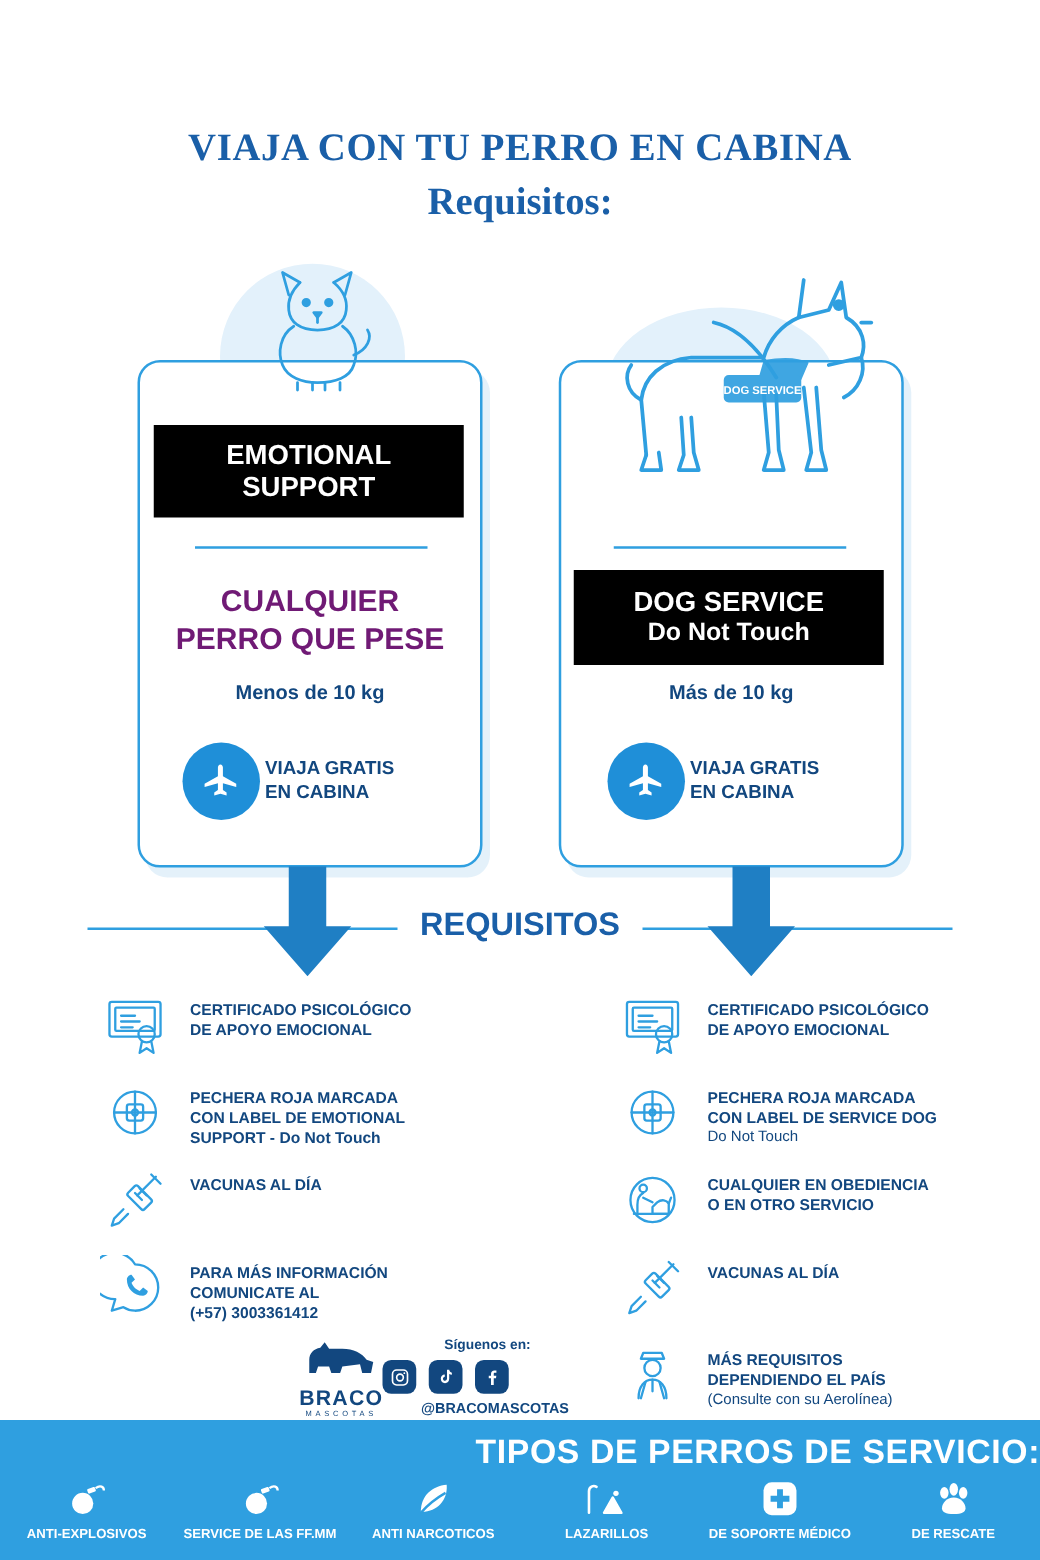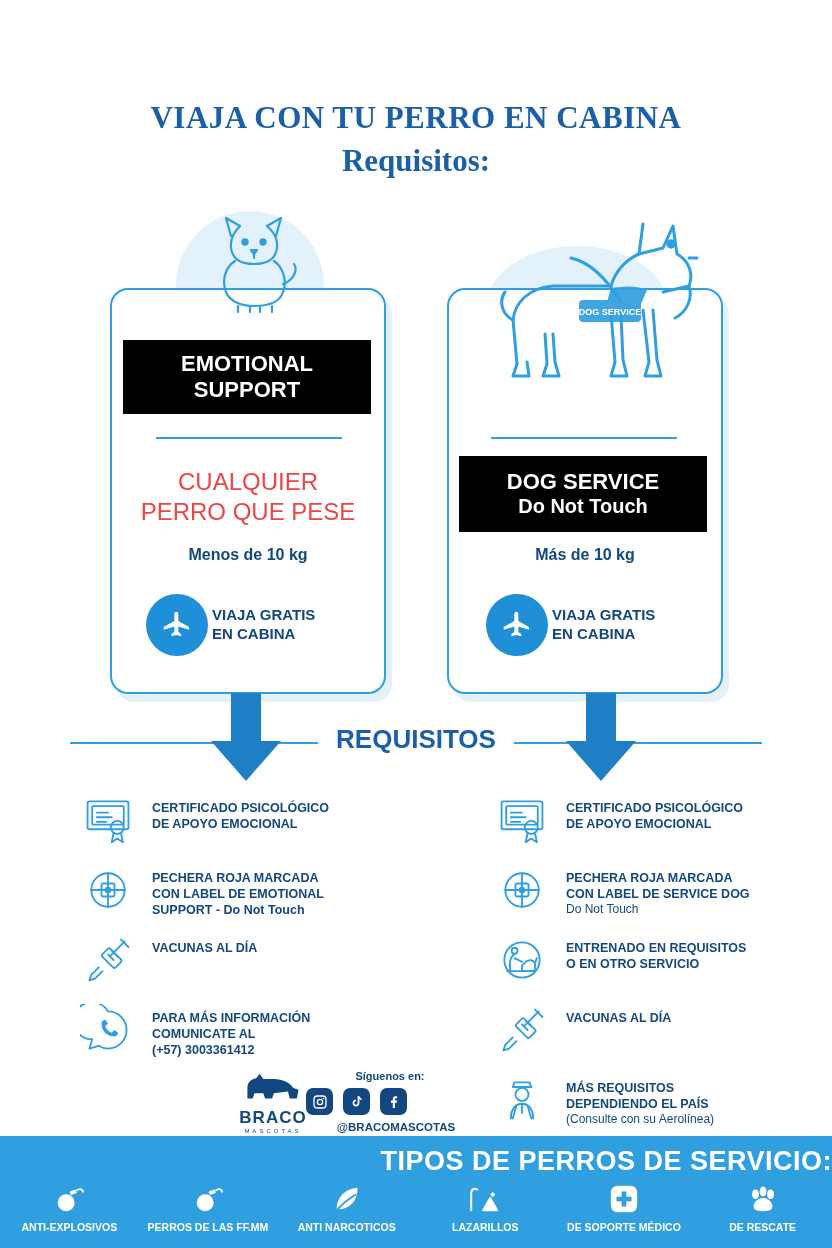--- a/index.html
+++ b/index.html
@@ -82,22 +82,22 @@
   .divider-line {
     position: absolute;
     height: 2px; background: #2f9fe0;
   }
   #div-left  { left: 156px; top: 437px; width: 186px; }
   #div-right { left: 491px; top: 437px; width: 186px; }
 
   .big-text {
     position: absolute;
     text-align: center;
-    color: #ef4444;
-    font-weight: normal;
+    color: #701a75;
+    font-weight: bold;
     font-size: 24px;
     line-height: 1.25;
     width: 260px;
   }
   #big-left { left: 118px; top: 467px; }
 
   .weight-text {
     position: absolute;
     text-align: center;
     color: #12477f;
@@ -427,21 +427,21 @@
           <circle cx="30" cy="28" r="19"></circle>
           <circle cx="22" cy="18" r="3.2"></circle>
           <path d="M22 22 c-4 2 -5 6 -5 10 l0 8"></path>
           <path d="M22 26 l8 4"></path>
           <path d="M34 30 c4 -3 8 -2 10 1 l0 9 l-14 0 l0 -6 z"></path>
           <path d="M44 31 l2 -5"></path>
           <path d="M14 40 h30"></path>
         </svg>
       </div>
       <div class="req-text">
-        <div>ENTRENADO EN REQUISITOS</div>
+        <div>CUALQUIER EN OBEDIENCIA</div>
         <div>O EN OTRO SERVICIO</div>
       </div>
     </div>
 
     <div class="req-item">
       <div class="req-icon">
         <svg viewBox="0 0 60 56" width="56" height="52" fill="none" stroke="#2f9fe0" stroke-width="2" stroke-linecap="round" stroke-linejoin="round">
           <path d="M48 8 l-16 16"></path>
           <rect x="24" y="20" width="20" height="12" rx="2" transform="rotate(45 34 26)"></rect>
           <path d="M20 36 l-8 8 l-2 6 l6 -2 l8 -8"></path>
@@ -518,21 +518,21 @@
     </div>
 
     <div class="f-item">
       <div class="f-ic">
         <svg viewBox="0 0 34 34" width="32" height="32" fill="#ffffff">
           <circle cx="14" cy="21" r="9"></circle>
           <rect x="18" y="8" width="7" height="4" rx="1" transform="rotate(-20 21 10)"></rect>
           <path d="M25 8 c4 -3 7 -1 7 2" stroke="#fff" stroke-width="2" fill="none"></path>
         </svg>
       </div>
-      <div class="f-label">PERROS DE LAS FF.MM</div>
+      <div class="f-label">SERVICE DE LAS FF.MM</div>
     </div>
 
     <div class="f-item">
       <div class="f-ic">
         <svg viewBox="0 0 34 34" width="32" height="32" fill="#ffffff">
           <path d="M6 28 C6 14 16 6 28 5 C29 18 20 28 7 28 z"></path>
           <path d="M6 29 C12 22 20 16 27 12" stroke="#2f9fe0" stroke-width="2" fill="none"></path>
         </svg>
       </div>
       <div class="f-label">ANTI NARCOTICOS</div>

